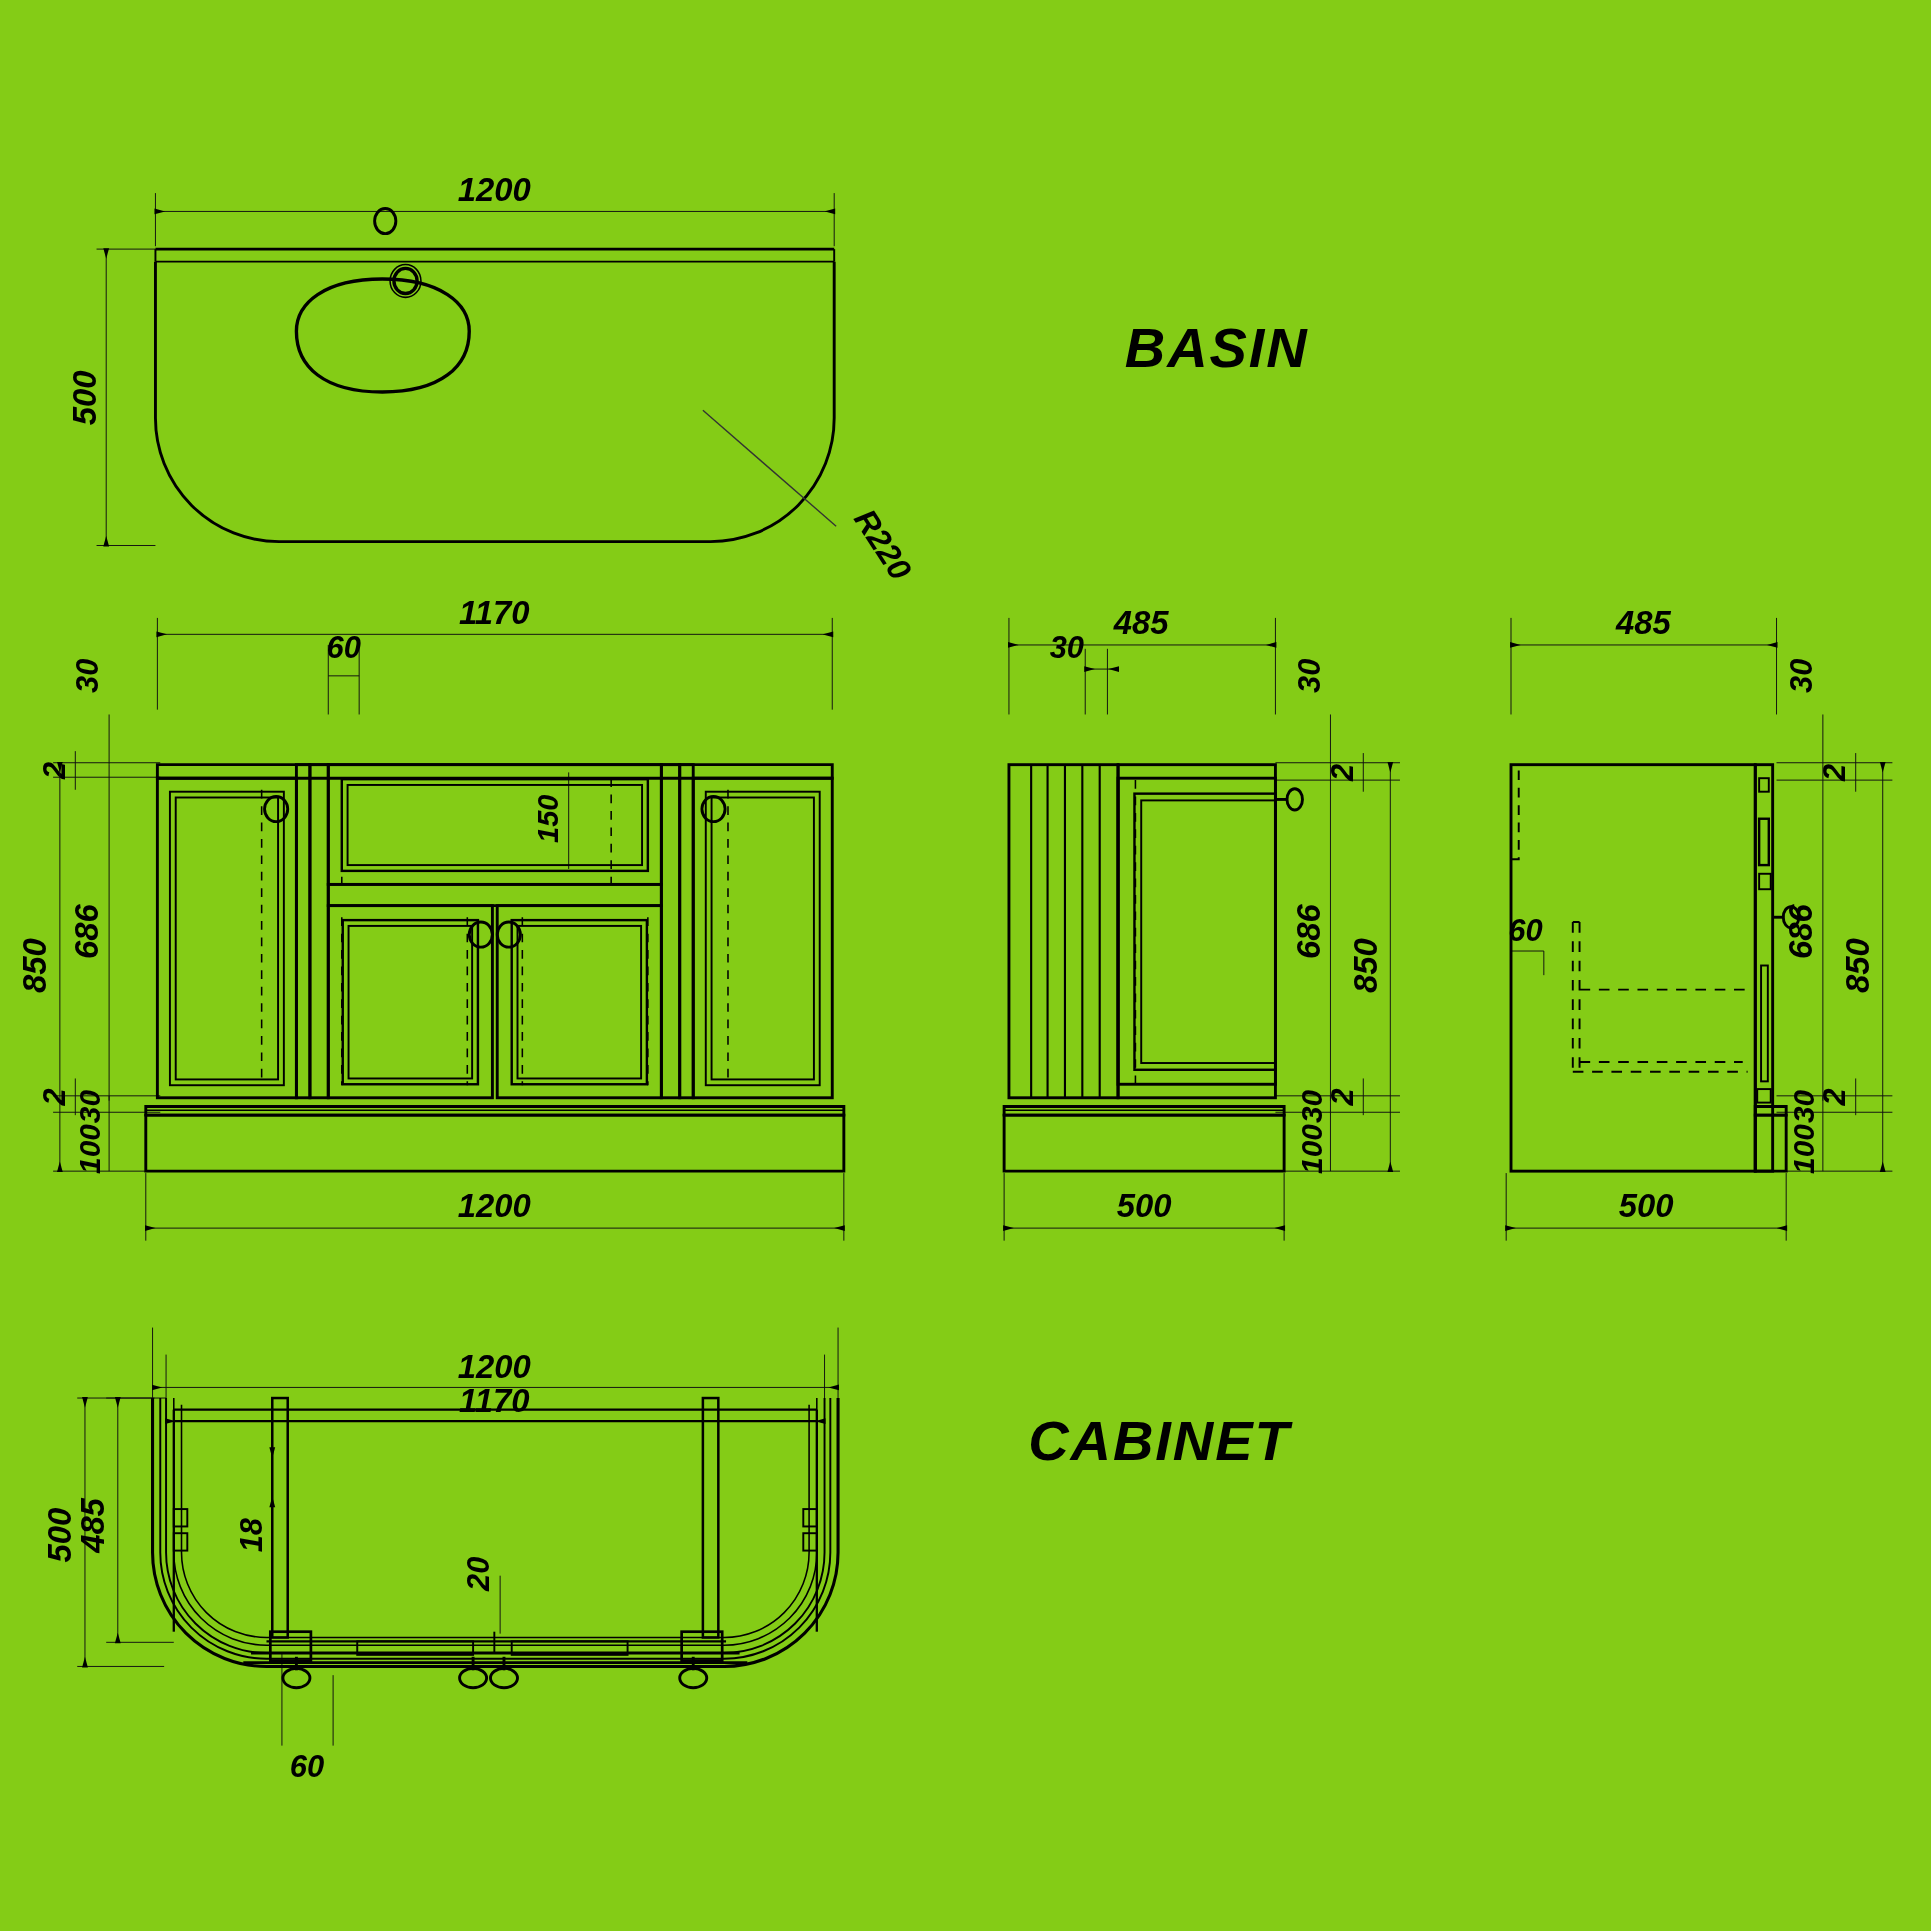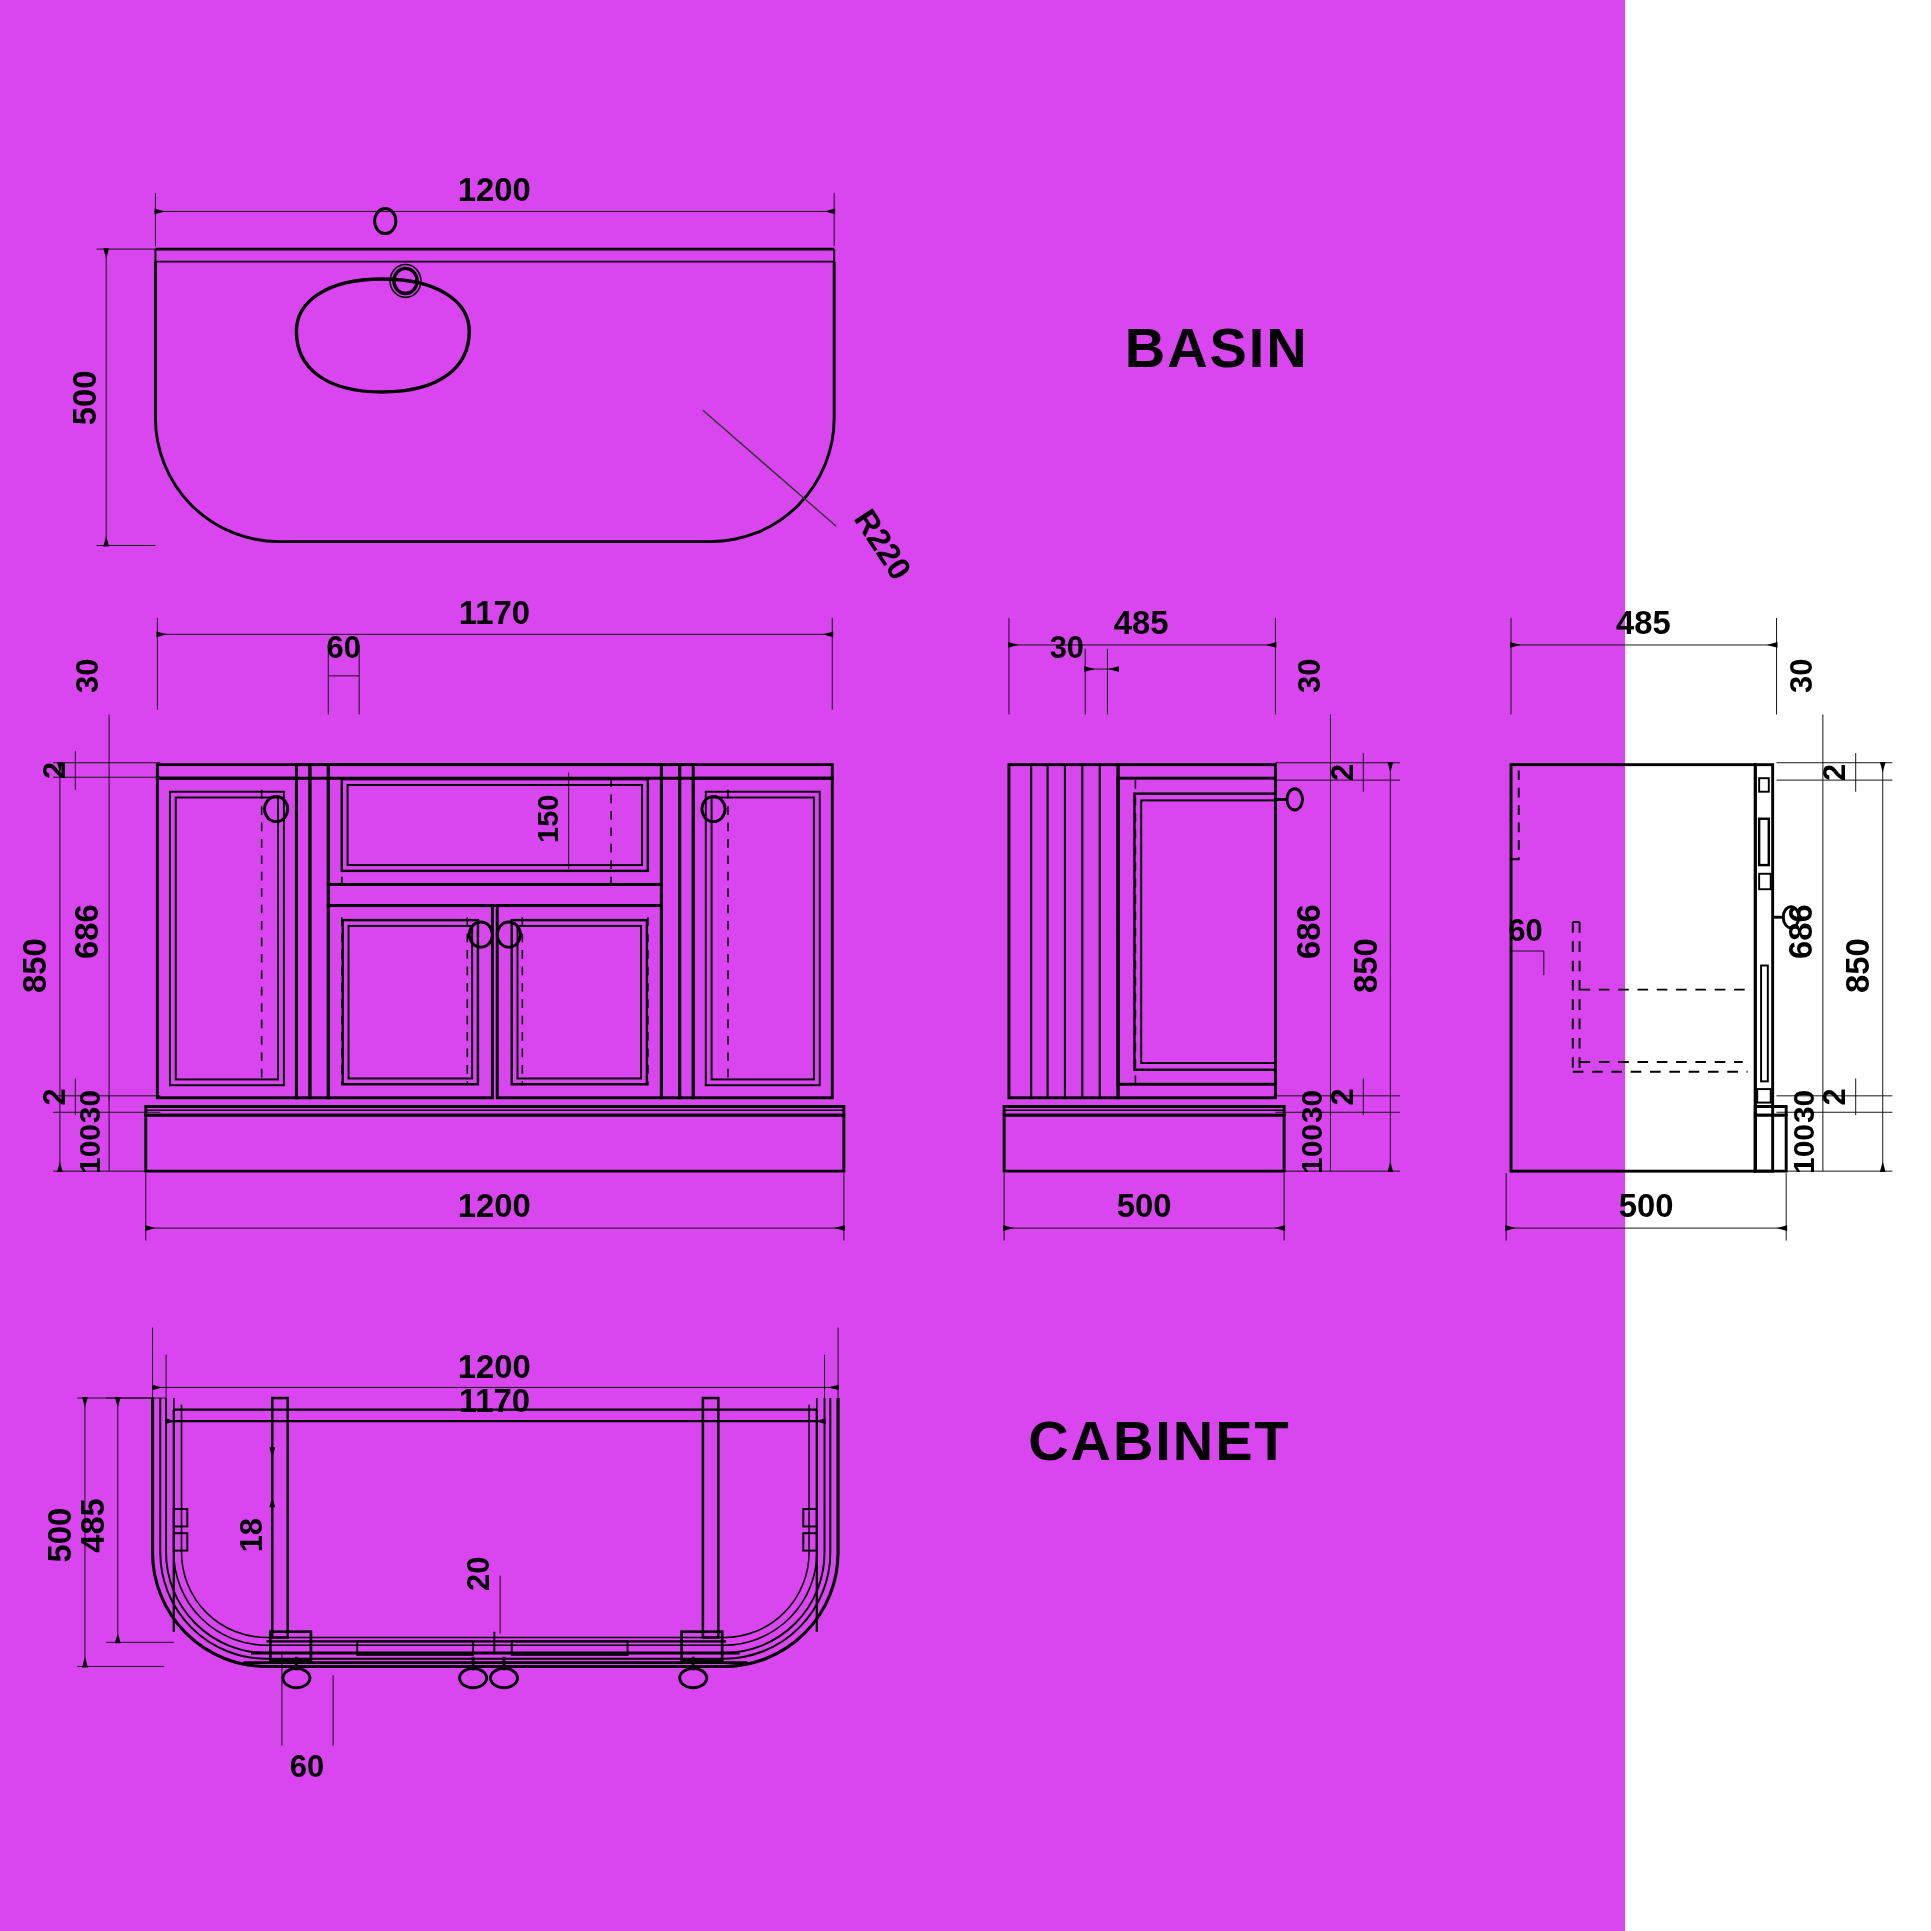--- a/index.html
+++ b/index.html
@@ -1,18 +1,18 @@
 <!DOCTYPE html>
 <html><head>
 <meta charset="utf-8">
 <style>
   html,body{margin:0;padding:0;background:#ffffff;}
   body{width:1931px;height:1931px;overflow:hidden;
        font-family:"Liberation Sans","DejaVu Sans",sans-serif;}
-  #sheet{position:relative;width:1625px;height:1931px;background:#d946ef;}
+  #sheet{position:relative;width:1931px;height:1931px;background:#84cc16;font-style:italic;}
   svg{display:block;}
 </style>
 </head>
 <body>
 
 <div id="sheet">
 
 <svg width="1931" height="1931" viewBox="0 0 2000 2000">
 
   <defs>

